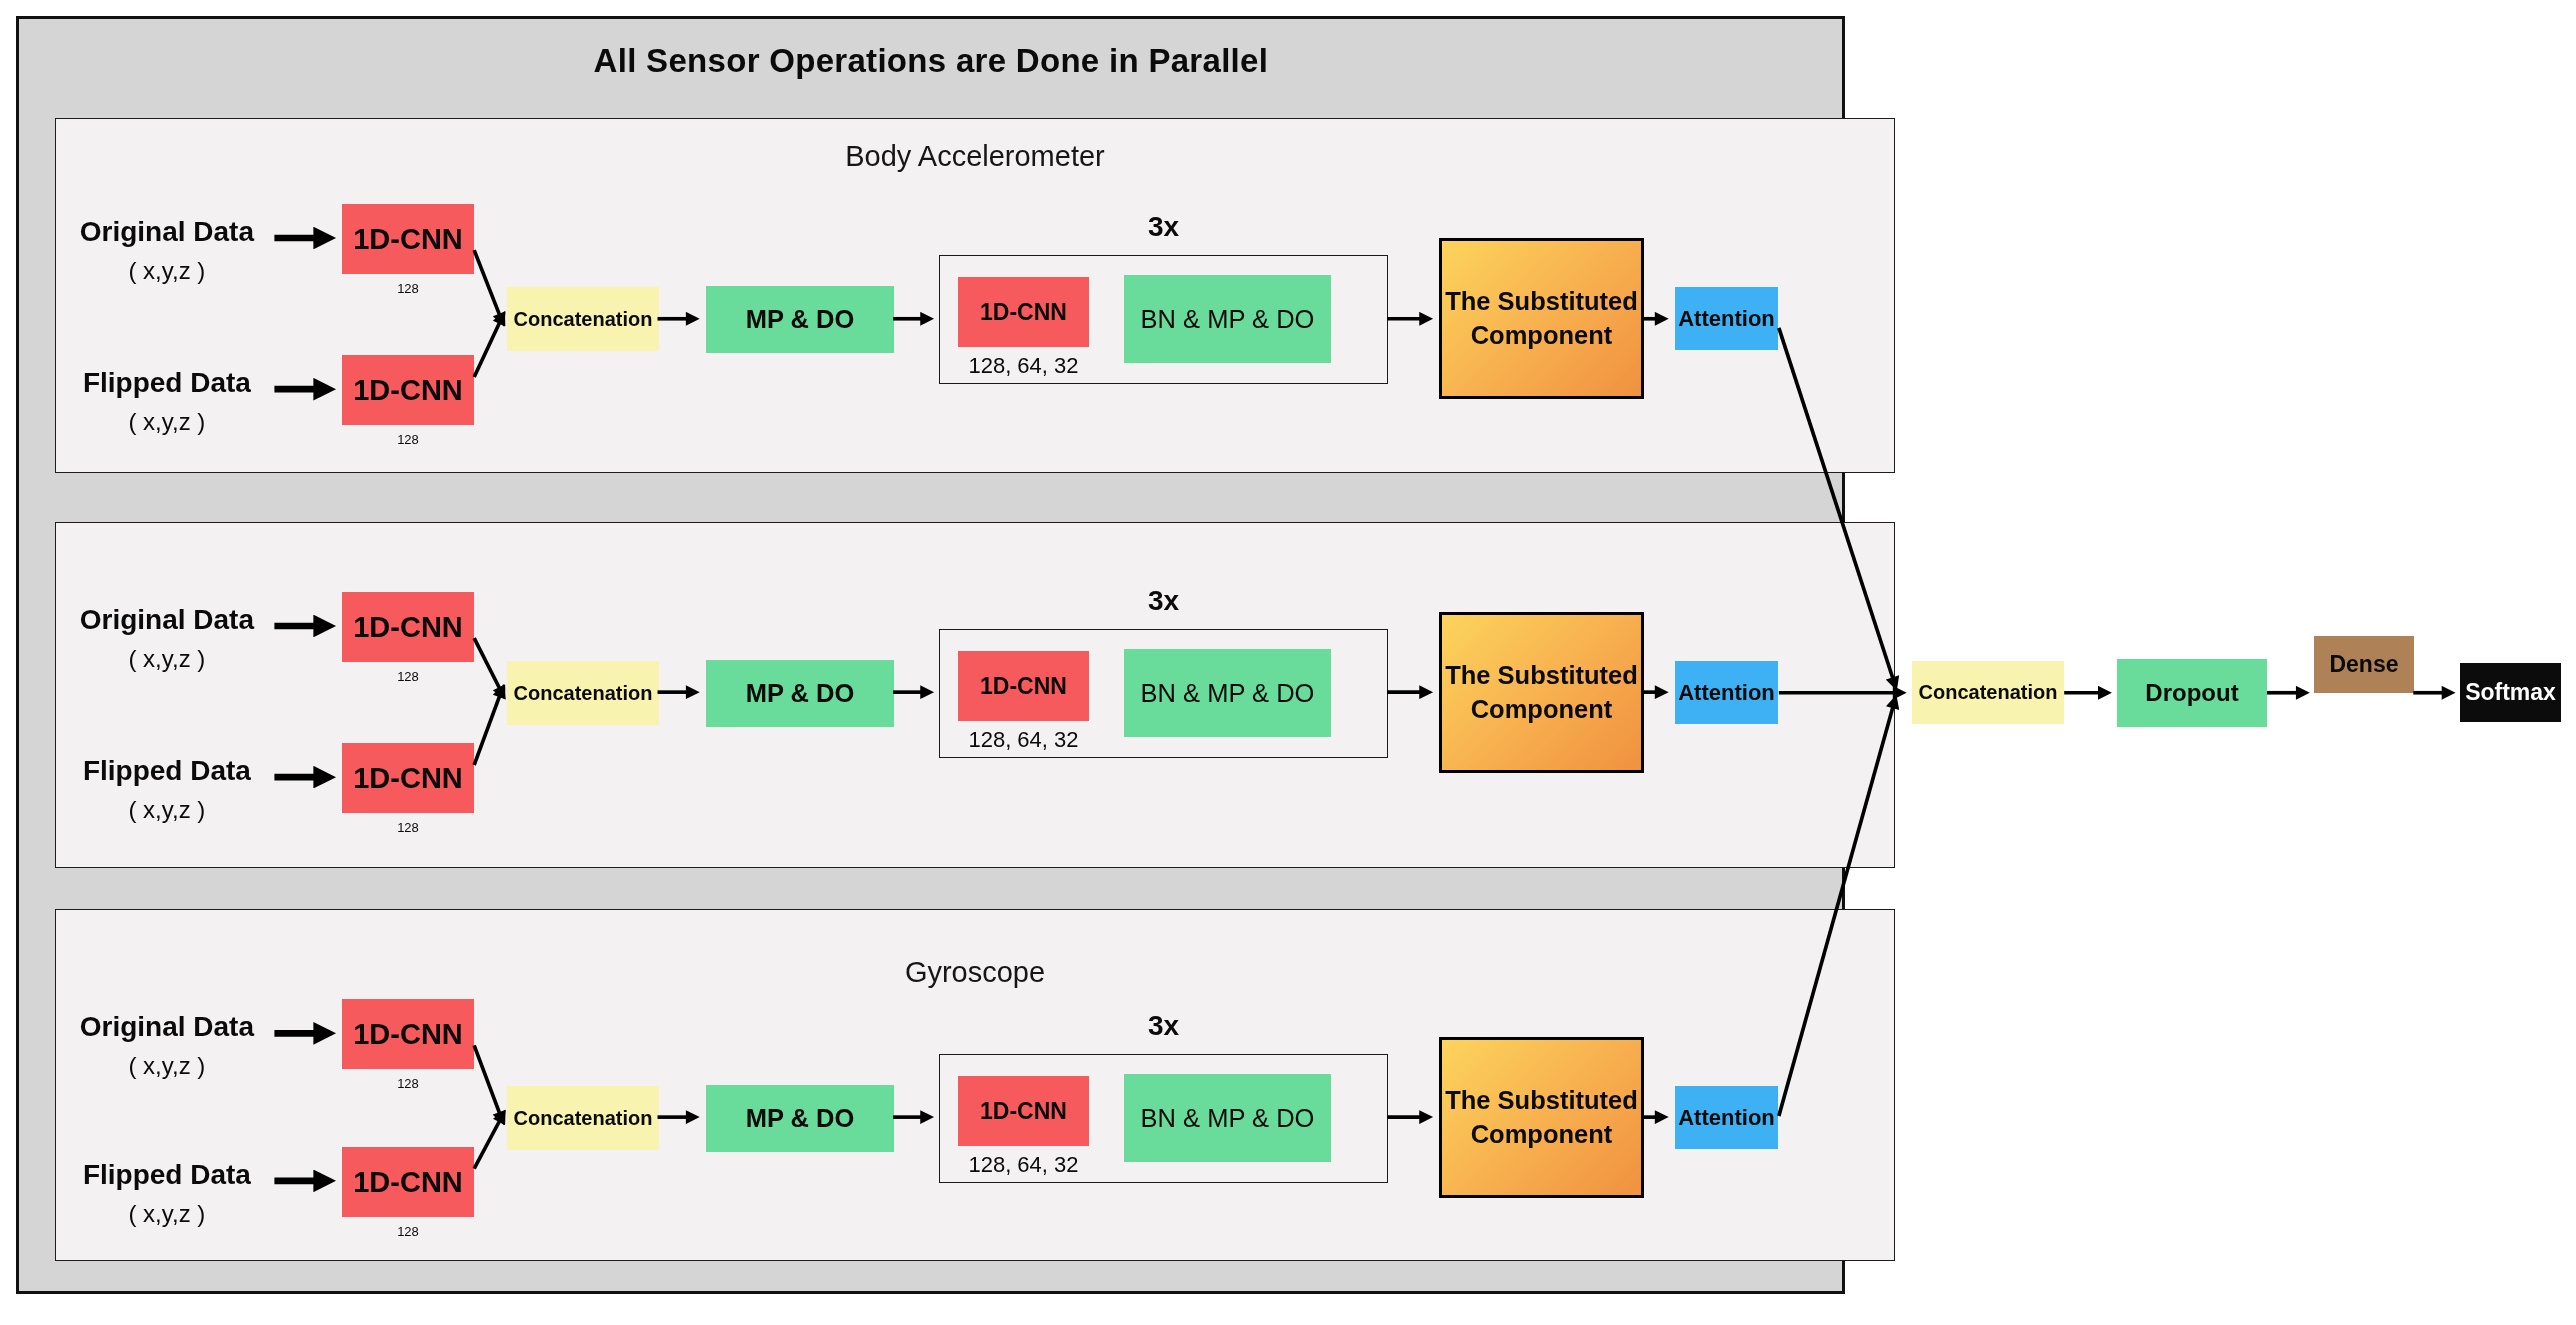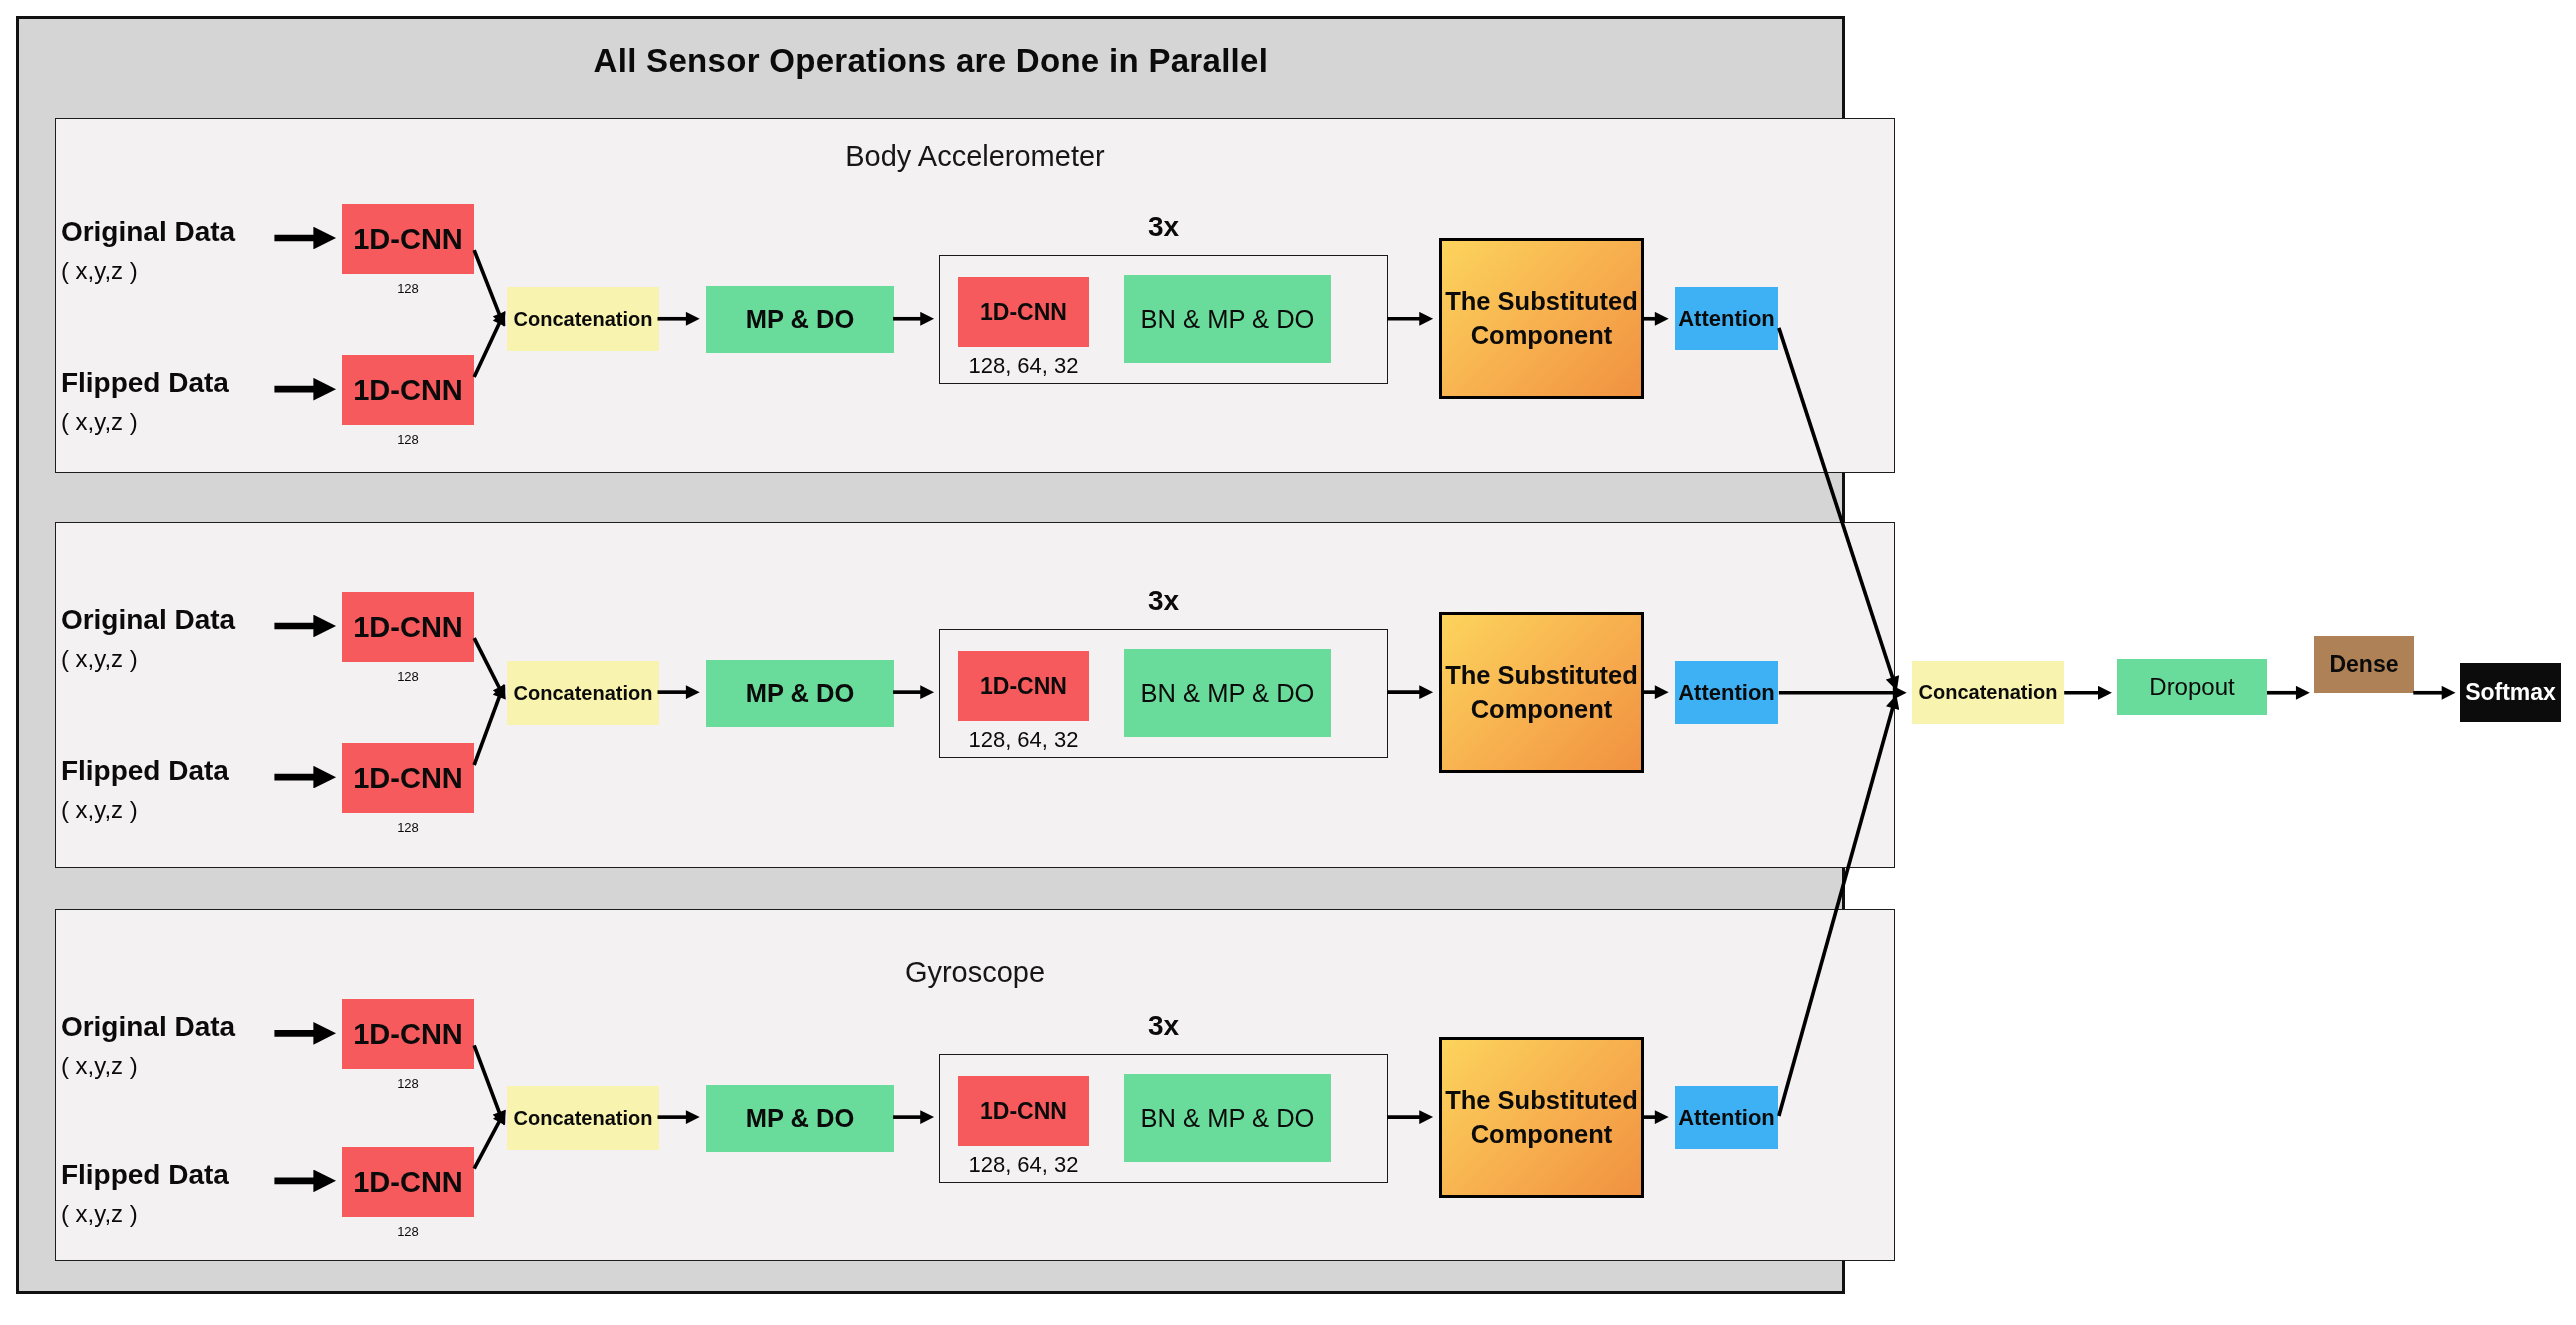--- a/index.html
+++ b/index.html
@@ -13,21 +13,21 @@
                  font-size:33px;font-weight:bold;letter-spacing:0.3px;}
 
   
   .section{position:absolute;left:55px;width:1840px;background:#f3f1f1;
            border:1.8px solid #1d1d1d;box-sizing:border-box;}
   .sec-title{position:absolute;left:0;width:100%;top:var(--ht);text-align:center;
              font-size:29px;font-weight:400;color:#161616;}
 
   .r1{--r:var(--r1);} .r2{--r:var(--r2);}
 
-  .io-label{position:absolute;left:4.9px;width:212px;top:calc(var(--r) - 22px);}
+  .io-label{position:absolute;left:4.9px;width:212px;top:calc(var(--r) - 22px);text-align:center;}
   .io-main{font-size:28px;font-weight:bold;line-height:1.1;}
   .io-sub{font-size:24px;font-weight:400;margin-top:9.7px;}
 
   .block{position:absolute;display:flex;align-items:center;justify-content:center;
          box-sizing:border-box;text-align:center;}
 
   .cnn{left:286px;width:132px;height:70px;top:calc(var(--r) - 35px);
        background:var(--red);font-size:29px;font-weight:bold;}
   .units{position:absolute;left:286px;width:132px;top:calc(var(--r) + 42px);
          text-align:center;font-size:13px;}
@@ -50,22 +50,22 @@
 
   .subst{left:1383px;width:205px;height:161px;top:calc(var(--c) - 81px);
          background:linear-gradient(135deg,#fcd45c 0%,#f7ae4e 55%,#f09140 100%);
          border:3.6px solid #000;font-size:25.5px;font-weight:bold;line-height:1.3;}
   .attn{left:1619px;width:103px;height:63px;top:calc(var(--c) - 32px);
         background:var(--blue);font-size:22px;font-weight:bold;}
 
   
   .f-concat{left:1912px;top:661px;width:152px;height:63px;background:var(--yellow);
             font-size:20px;font-weight:bold;}
-  .f-dropout{left:2117px;top:659px;width:150px;height:56px;background:var(--green);
-             font-size:24px;font-weight:normal;}
+  .f-dropout{left:2117px;top:659px;width:150px;height:68px;background:var(--green);
+             font-size:24px;font-weight:bold;}
   .f-dense{left:2314px;top:636px;width:100px;height:57px;background:#ae8256;
            font-size:23px;font-weight:bold;}
   .f-softmax{left:2460px;top:663px;width:101px;height:59px;background:#0c0c0c;color:#fff;
              font-size:23px;font-weight:bold;}
 
   .connectors{position:absolute;left:0;top:0;width:2576px;height:1326px;pointer-events:none;}
 
   :root{--red:#f65a5c;--yellow:#f8f3ae;--green:#69dc9b;--blue:#3db1f4;}
 </style>
 </head>

